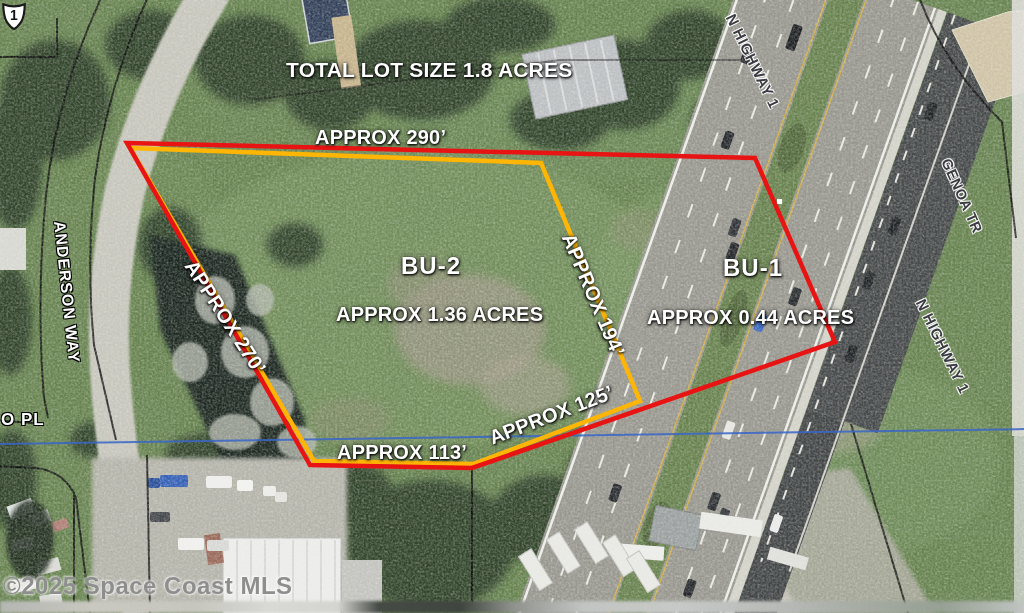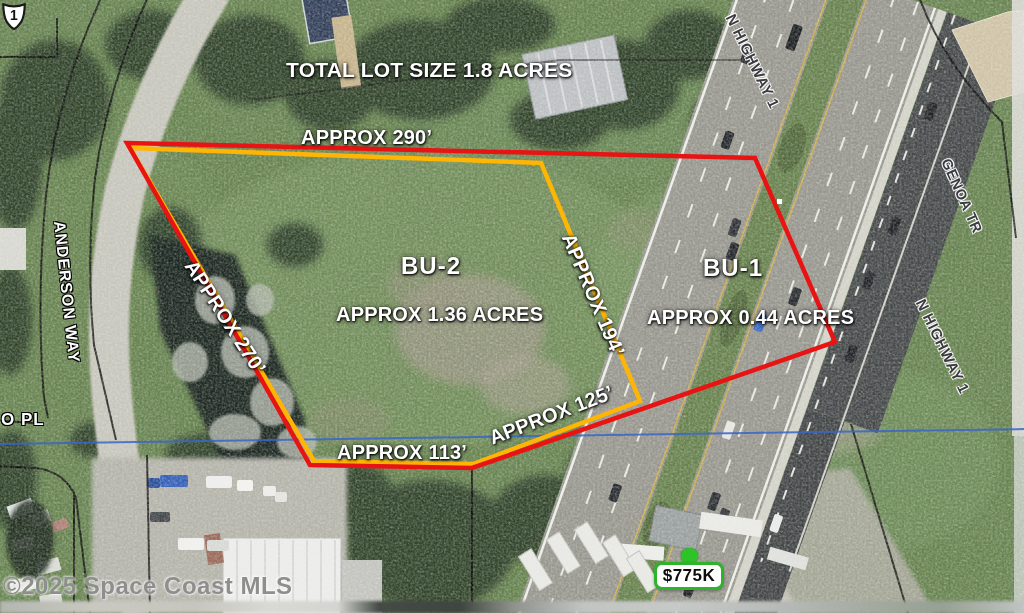--- a/index.html
+++ b/index.html
@@ -311,44 +311,40 @@
 
     <line x1="-5" y1="444" x2="1029" y2="429" stroke="#3a66c8" stroke-width="2" opacity=".85"></line>
 
     <polygon points="130,148 541,163 640,401 473,464 314,461" fill="none" stroke="#ffb503" stroke-width="4.5" stroke-linecap="round"></polygon>
     <polygon points="127,143 755,158 835,342 472,468 310,465" fill="none" stroke="#e81414" stroke-width="4.5" stroke-linecap="round"></polygon>
     <rect x="777" y="199" width="5" height="5" fill="#ffffff"></rect>
   </svg>
 
   <div class="overlay">
     <div class="anno" style="left:286px;top:58px;font-size:21px;text-align:right;">TOTAL LOT SIZE 1.8 ACRES</div>
-    <div class="anno" style="left:301px;top:126px;">APPROX 290’</div>
+    <div class="anno" style="left:315px;top:126px;">APPROX 290’</div>
 
     <div class="anno anno-lg" style="left:401px;top:252px;">BU-2</div>
     <div class="anno" style="left:336px;top:303px;">APPROX 1.36 ACRES</div>
-    <div class="anno anno-lg" style="left:668px;top:254px;padding-left:35px;">BU-1</div>
+    <div class="anno anno-lg" style="left:688px;top:254px;padding-left:35px;">BU-1</div>
     <div class="anno" style="left:647px;top:306px;">APPROX 0.44 ACRES</div>
 
     <div class="anno" style="left:199px;top:256px;transform:rotate(57deg);">APPROX 270’</div>
     <div class="anno" style="left:578px;top:230px;transform:rotate(67deg);">APPROX 194’</div>
     <div class="anno" style="left:486px;top:428px;transform:rotate(-21deg);">APPROX 125’</div>
     <div class="anno" style="left:337px;top:441px;">APPROX 113’</div>
 
     <div class="street" style="left:68px;top:220px;transform:rotate(84deg);">ANDERSON WAY</div>
     <div class="street" style="left:1px;top:410px;font-size:17px;">O PL</div>
     <div class="hwy" style="left:738px;top:11px;transform:rotate(64deg);">N HIGHWAY 1</div>
     <div class="hwy" style="left:953px;top:156px;transform:rotate(66deg);font-size:14.5px;">GENOA TR</div>
     <div class="hwy" style="left:928px;top:296px;transform:rotate(64deg);">N HIGHWAY 1</div>
 
     <svg class="shield" width="28" height="30" viewBox="0 0 26 28">
       <path d="M3,4 Q13,8 23,4 Q23,14 20,20 Q16,26 13,27 Q10,26 6,20 Q3,14 3,4 Z" fill="#ffffff" stroke="#1a1a1a" stroke-width="2"></path>
       <text x="13" y="19" text-anchor="middle" font-size="13" font-weight="bold" font-family="Liberation Sans, sans-serif" fill="#111">1</text>
     </svg>
 
-    <div class="price-marker">
-      <div class="pin-dot"></div>
-      <div class="pin-pill">$775K</div>
-    </div>
 
     <div class="watermark">©2025 Space Coast MLS</div>
     <div class="bottom-blur"></div>
   </div>
 </div>
 
 </body></html>

